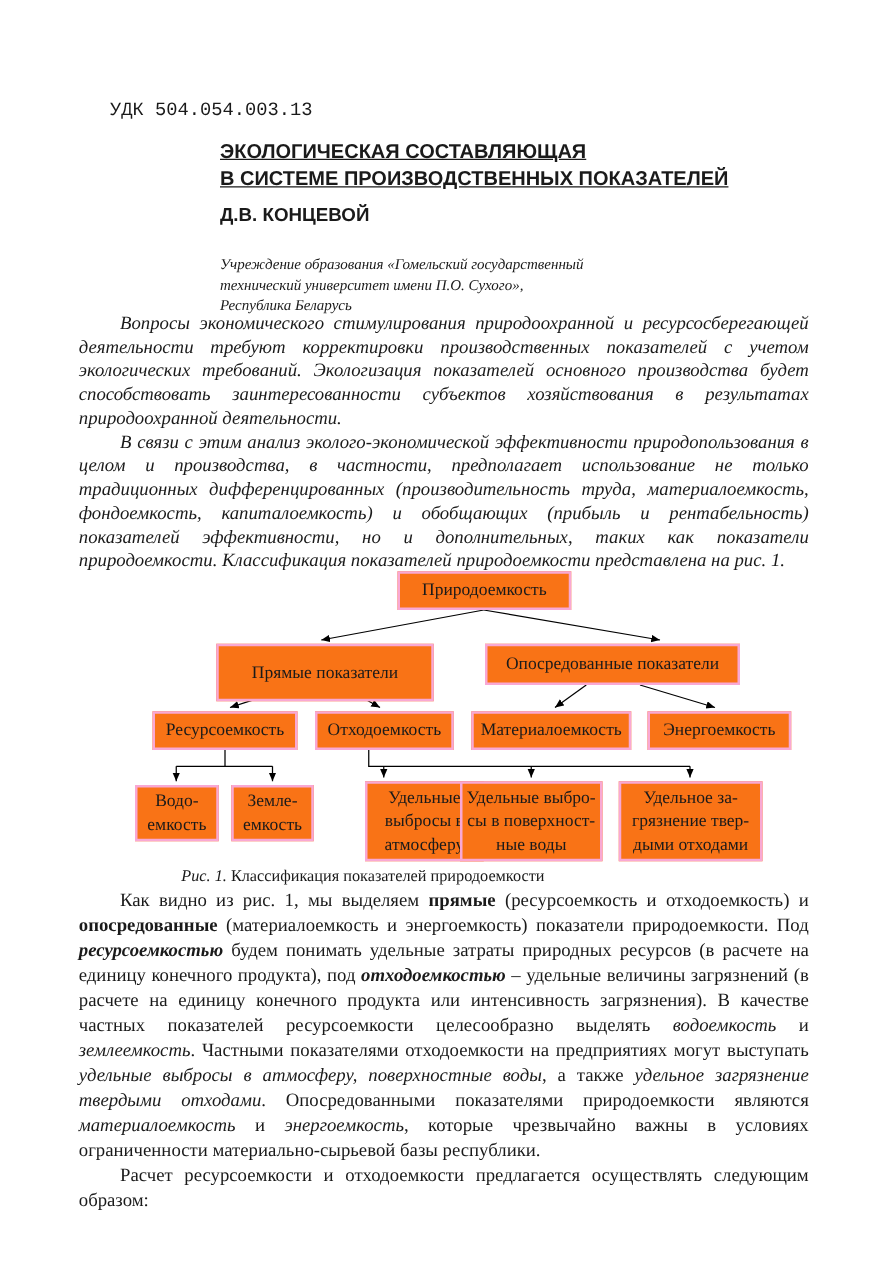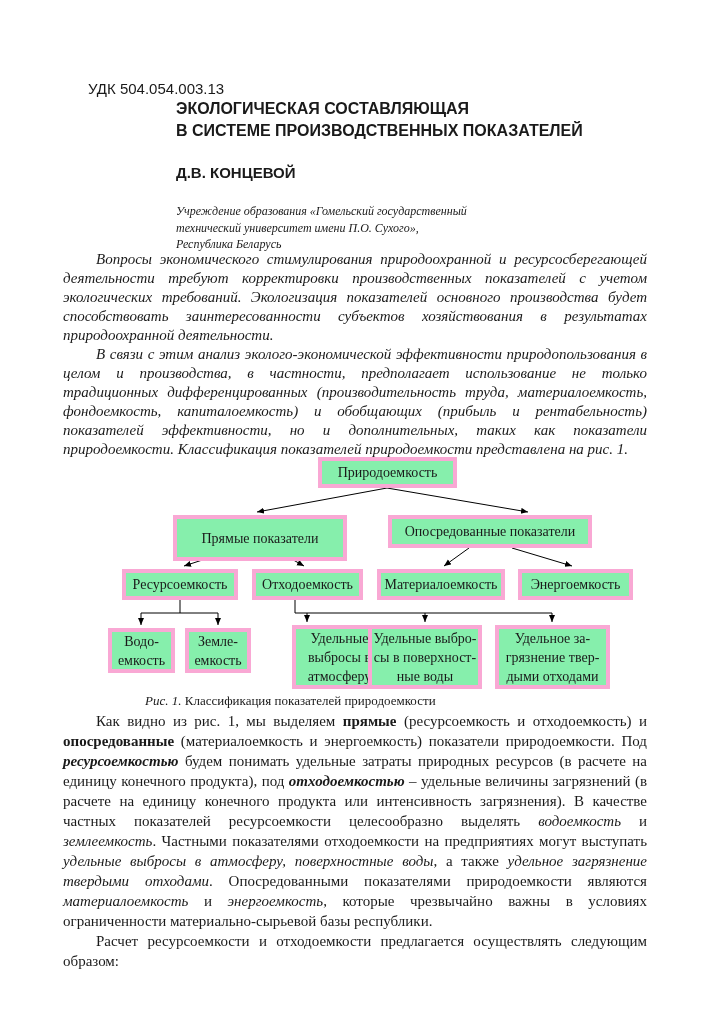--- a/index.html
+++ b/index.html
@@ -8,28 +8,29 @@
     position:relative;
     width:709px;height:1012px;
     margin:0 auto;
     background:#ffffff;
     color:#1a1a1a;
     font-family:"Liberation Serif",serif;
     overflow:hidden;
   }
   .udk{
     position:absolute;left:88px;top:80px;
-    font-family:Liberation Sans, sans-serif;
+    font-family:Liberation Mono, monospace;
     font-size:15px;
   }
   .title{
-    position:absolute;left:176px;top:98px;
+    position:absolute;left:176px;top:111px;
     font-family:"Liberation Sans",sans-serif;
     font-size:16px;font-weight:700;line-height:22px;
     white-space:pre-line;
+    text-decoration:underline;
   }
   .author{
     position:absolute;left:176px;top:164px;
     font-family:"Liberation Sans",sans-serif;
     font-size:15px;font-weight:700;
   }
   .affiliation{
     position:absolute;left:176px;top:187px;
     font-size:12px;font-style:italic;line-height:16.5px;
     white-space:pre-line;
@@ -44,22 +45,22 @@
   .tb-lower{top:711px;line-height:20px;}
   .seg-b{font-weight:700;}
   .seg-i{font-style:italic;}
   .seg-bi{font-weight:700;font-style:italic;}
   .diagram{
     position:absolute;left:60px;top:450px;width:600px;height:245px;
   }
   .diagram svg{position:absolute;left:0;top:0;}
   .dbox{
     position:absolute;
-    border:4px solid #f9a8d4;
-    background:#86efac;
+    border:2px solid #f9a8d4;
+    background:#f97316;
     display:flex;align-items:center;justify-content:center;
     text-align:center;
     font-size:14px;line-height:19px;
     white-space:pre-line;
     box-sizing:border-box;
   }
   .b-root    {left:258px;top:7px;  width:139px;height:31px;}
   .b-direct  {left:113px;top:65px; width:174px;height:46px;}
   .b-indirect{left:328px;top:65px; width:204px;height:33px;}
   .b-resource{left:62px; top:119px;width:116px;height:31px;}

